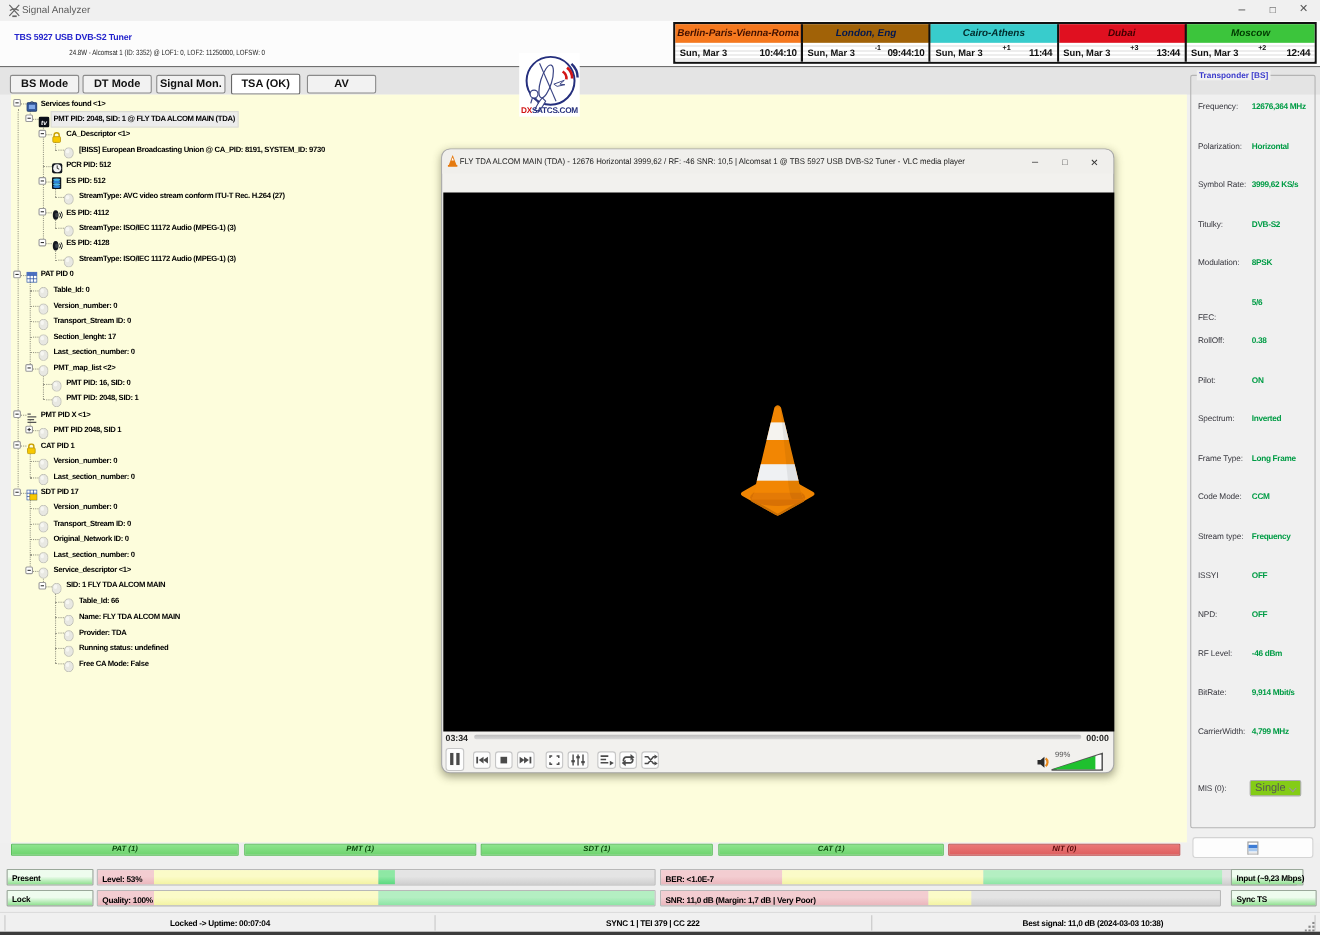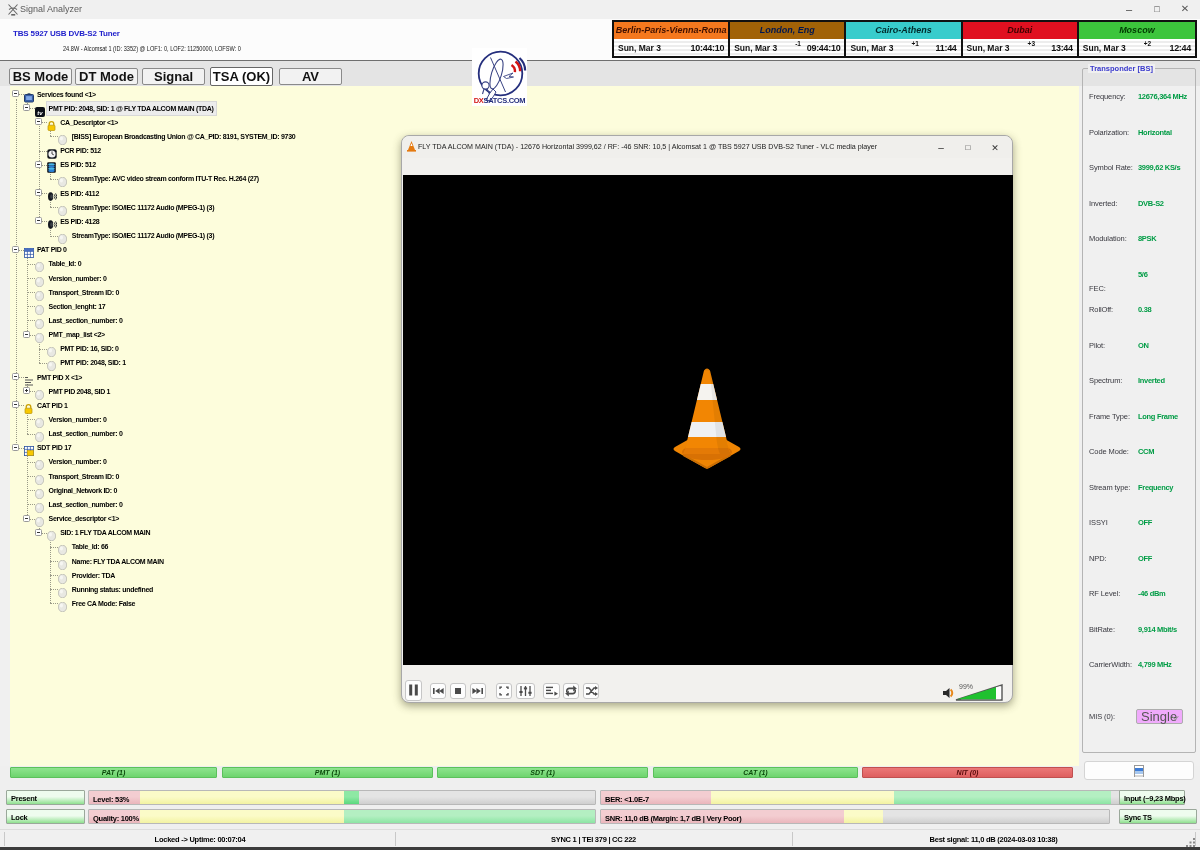--- a/index.html
+++ b/index.html
@@ -14,39 +14,39 @@
 #tbs2{position:absolute;left:63px;top:45px;font-size:7px;color:#1a1a1a;transform:scaleX(0.8);transform-origin:0 0;white-space:nowrap}
 
 #clock{position:absolute;left:612px;top:20px;width:585px;height:38px;border:2px solid #111;background:#fff}
 .ck{position:absolute;top:0;height:17px;border-right:2px solid #111;font-size:9px;font-style:italic;font-weight:bold;text-align:center;line-height:16px;white-space:nowrap}
 .cd{position:absolute;top:17px;height:17px;border-right:2px solid #111;background:repeating-linear-gradient(#ffffff 0 2px,#ededed 2px 4px);font-size:8.5px;font-weight:bold;color:#111}
 .cd .d{position:absolute;left:4px;top:4px}
 .cd .t{position:absolute;right:4px;top:4px;font-size:9px;letter-spacing:-0.3px}
 .cd .o{position:absolute;top:1px;font-size:6.5px;font-weight:bold}
 
 #tabbar{position:absolute;left:0;top:60px;width:1200px;height:26px;background:#e4e4e4;border-top:1px solid #6f6f6f}
-.tab{position:absolute;top:7px;height:17px;width:63px;background:#f2f2f2;border:1px solid #8a8a8a;border-radius:2px;font-size:13px;font-weight:bold;color:#111;text-align:center;line-height:15px}
+.tab{position:absolute;top:7px;height:17px;width:63px;background:#f2f2f2;border:1px solid #8a8a8a;border-radius:2px;font-size:10px;font-weight:bold;color:#111;text-align:center;line-height:15px}
 .tab.on{background:#fff;border-color:#666;top:6px;height:19px;line-height:17px}
 
 #main{position:absolute;left:10px;top:86px;width:1069px;height:680px;background:#fdfddc}
 
 .tl{position:absolute;width:0;border-left:1px dotted #9a9a88}
 .th{position:absolute;height:0;border-top:1px dotted #9a9a88}
 .exp{position:absolute;width:7px;height:7px;background:#fff;border:1px solid #999;border-radius:1.5px}
 .exp .eh{position:absolute;left:1px;top:2px;width:3px;height:1px;background:#333}
 .exp .ev{position:absolute;left:2px;top:1px;width:1px;height:3px;background:#333}
 .ti{position:absolute;width:10px;height:11px}
 .tt{position:absolute;font-size:7px;font-weight:700;color:#000;white-space:nowrap;letter-spacing:-0.3px;line-height:13px;height:13px}
 .tt.sel{background:#ececec;outline:1px solid #d8d8d8;padding:0 2px;margin-left:-2px}
 
 #fieldset{position:absolute;left:1082px;top:68px;width:114px;height:685px;border:1px solid #b4b4b4;border-radius:2px}
 #fieldset .lg{position:absolute;left:5px;top:-5px;background:#f0f0f0;padding:0 2px;font-size:7.5px;font-weight:600;color:#3a3acc;white-space:nowrap}
 .fl{position:absolute;left:1089px;font-size:7.5px;color:#38383f;letter-spacing:-0.1px}
 .fv{position:absolute;left:1138px;font-size:7.5px;font-weight:bold;color:#009c45;letter-spacing:-0.3px}
-#mis{position:absolute;left:1136px;top:709px;width:47px;height:15px;background:#f0abfc;border:1px solid #adadad;border-radius:2px;font-size:13px;color:#555;line-height:13px;padding-left:4px}
+#mis{position:absolute;left:1136px;top:709px;width:47px;height:15px;background:#84cc16;border:1px solid #adadad;border-radius:2px;font-size:10px;color:#555;line-height:13px;padding-left:4px}
 #mis:after{content:"";position:absolute;right:5px;top:4px;width:3.5px;height:3.5px;border-right:1px solid #999;border-bottom:1px solid #999;transform:rotate(45deg)}
 #panelbtn{position:absolute;left:1084px;top:761px;width:110px;height:19px;background:#fdfdfd;border:1px solid #d4d4d4;border-radius:3px}
 .mineicon{position:absolute;width:10px;height:12px;background:#fff;border:1px solid #999}
 .mineicon i{position:absolute;left:0;width:100%;display:block}
 
 #vlc{position:absolute;left:401px;top:135px;width:612px;height:568px;background:#f2f1ee;border:1px solid #a8a8a8;border-radius:8px;box-shadow:0 3px 8px rgba(60,60,30,.45)}
 #vlctitle{position:absolute;left:0;top:0;width:100%;height:22px;background:#f0efec;border-radius:8px 8px 0 0}
 #vlctitle .tx{position:absolute;left:16px;top:6px;font-size:7.5px;color:#1a1a1a;white-space:nowrap;transform:scaleX(0.95);transform-origin:0 0}
 #vlcmenu{position:absolute;left:0;top:22px;width:100%;height:17px;background:#fbfbfa}
 #vlcmenu span{position:absolute;top:4px;font-size:8px;color:#333;letter-spacing:-0.15px}
@@ -417,21 +417,21 @@
 <div class="tt" style="left:71.8px;top:596.9px">Free CA Mode: False</div>
 <div id="fieldset">
     <span class="lg">Transponder [BS]</span>
   </div>
 <div class="fl" style="top:92.0px">Frequency:</div>
 <div class="fv" style="top:92.0px">12676,364 MHz</div>
 <div class="fl" style="top:127.5px">Polarization:</div>
 <div class="fv" style="top:127.5px">Horizontal</div>
 <div class="fl" style="top:163.0px">Symbol Rate:</div>
 <div class="fv" style="top:163.0px">3999,62 KS/s</div>
-<div class="fl" style="top:198.5px">Inverted:</div>
+<div class="fl" style="top:198.5px">Titulky:</div>
 <div class="fv" style="top:198.5px">DVB-S2</div>
 <div class="fl" style="top:234.0px">Modulation:</div>
 <div class="fv" style="top:234.0px">8PSK</div>
 <div class="fl" style="top:284px">FEC:</div>
 <div class="fv" style="top:269.5px">5/6</div>
 <div class="fl" style="top:305.0px">RollOff:</div>
 <div class="fv" style="top:305.0px">0.38</div>
 <div class="fl" style="top:340.5px">Pilot:</div>
 <div class="fv" style="top:340.5px">ON</div>
 <div class="fl" style="top:376.0px">Spectrum:</div>
@@ -537,20 +537,25 @@
         </defs>
 <g clip-path="url(#conec)">
 <rect x="0" y="0" width="70" height="88" fill="#f28603"></rect>
 <rect x="0" y="16" width="70" height="16" fill="#f5f3ef"></rect>
 <rect x="0" y="54" width="70" height="15" fill="#eff1f3"></rect>
 <rect x="0" y="80" width="70" height="8" fill="#e47a06"></rect>
 <path d="M31 2.5 Q34 -1.5 37 2.5 L53.5 71 Q55.5 83 58 86 L47 86 Q45 83 43.5 71 L36.5 2.5 Z" fill="#000" opacity="0.06"></path>
 </g>
 </svg>
     </div>
+<div id="vlcseek">
+      <span class="t1">03:34</span>
+      <div id="seekbar"></div>
+      <span class="t2">00:00</span>
+    </div>
 <div id="vlcctrl">
       <div class="vbtn" style="left:3px;top:1px;width:17px;height:21px"><svg width="15" height="18" viewBox="0 0 15 18">
           <rect x="3.2" y="3.5" width="3" height="11" fill="#4a4a4a"></rect>
           <rect x="8.8" y="3.5" width="3" height="11" fill="#4a4a4a"></rect>
         </svg></div>
       <div class="vbtn" style="left:27.5px;top:3.5px;width:16px;height:16px"><svg width="14" height="14" viewBox="0 0 14 14">
           <rect x="2" y="4" width="1.6" height="6" fill="#4a4a4a"></rect>
           <polygon points="8.6,4 4.2,7 8.6,10" fill="#4a4a4a"></polygon>
           <polygon points="12.6,4 8.2,7 12.6,10" fill="#4a4a4a"></polygon>
         </svg></div>

